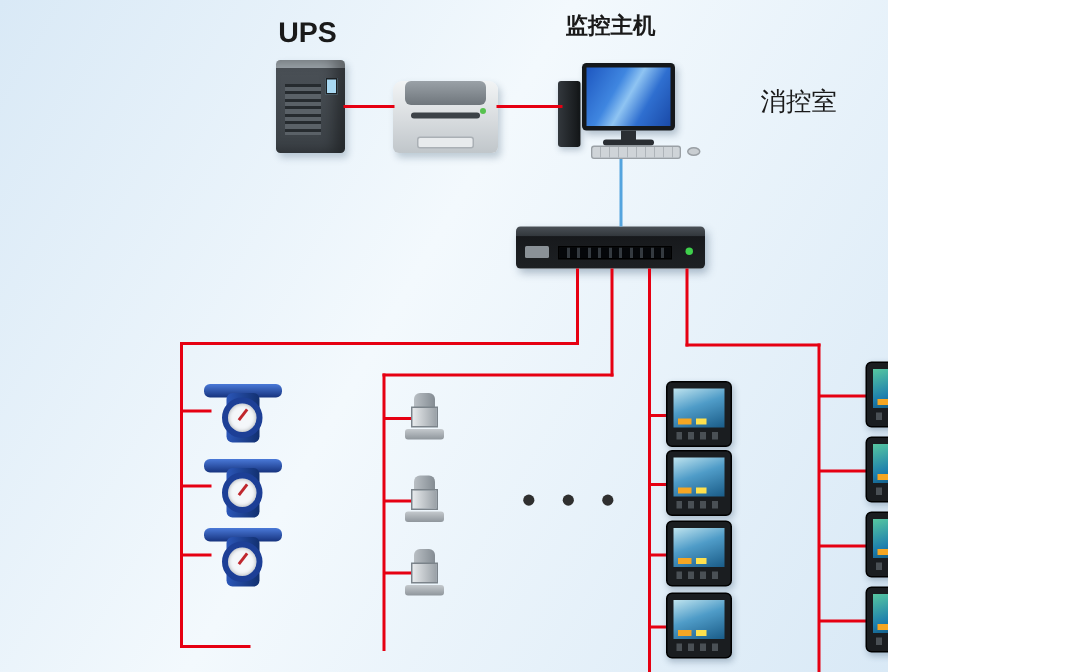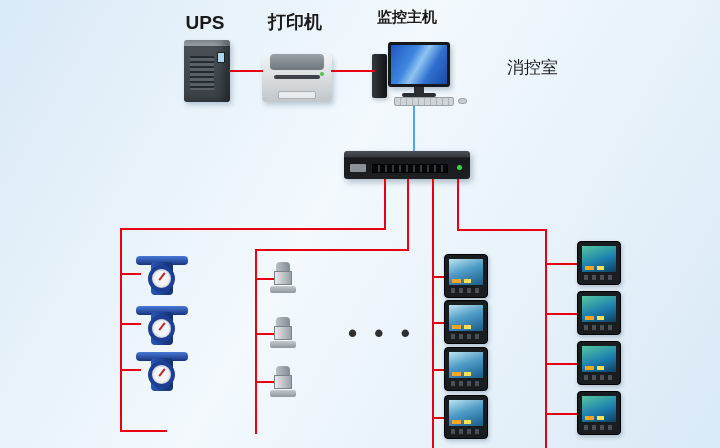--- a/index.html
+++ b/index.html
@@ -2,21 +2,21 @@
 <html style="--bg-a: #d9e9f6; --bg-b: #f3f9fd; --line-red: #e60012; --line-blue: #54a4de; --label-color: #1a1a1a;"><head>
 <meta charset="utf-8">
 <style>
   :root{
     --bg-a:#d9e9f6; --bg-b:#f3f9fd;
     --line-red:#e60012; --line-blue:#54a4de; --label-color:#1a1a1a;
   }
   *{box-sizing:border-box; margin:0; padding:0;}
   body{font-family:"Liberation Sans","DejaVu Sans",sans-serif;}
   .canvas{
-    position:relative; width:720px; height:448px; overflow:hidden;
+    position:relative; width:592px; height:448px; overflow:hidden;
     background:linear-gradient(120deg,var(--bg-a) 0%,var(--bg-b) 45%,var(--bg-a) 100%);
   }
   .lbl{position:absolute; color:var(--label-color); white-space:nowrap;}
   .lbl-ups{left:180px; top:12px; width:50px; text-align:center; font-size:19px; font-weight:600;}
   .lbl-printer{left:268px; top:10px; font-size:18px; font-weight:700;}
   .lbl-host{left:377px; top:8px; font-size:15px; font-weight:700;}
   .lbl-room{left:507px; top:56px; font-size:17px; font-weight:400;}
   .ellipsis{left:348px; top:318px; font-size:26px; font-weight:700; letter-spacing:5px; color:#2f2f2f;}
 
   .rl{position:absolute; background:var(--line-red);}
@@ -95,21 +95,20 @@
   .pm-chip2{position:absolute; left:15px; bottom:2px; width:7px; height:4px; background:#ffe14d;}
   .pm-buttons{position:absolute; left:6px; right:6px; bottom:4px; height:5px;
     background:repeating-linear-gradient(90deg,#4a5055 0 4px,transparent 4px 8px);}
 </style>
 </head>
 <body>
 
 <div class="canvas">
 
   <div class="lbl lbl-ups">UPS</div>
-  <div class="lbl lbl-printer">打印机</div>
   <div class="lbl lbl-host">监控主机</div>
   <div class="lbl lbl-room">消控室</div>
   <div class="lbl ellipsis">• • •</div>
 
   <div class="ups">
     <div class="ups-front"></div>
     <div class="ups-vents"></div>
     <div class="ups-screen"></div>
   </div>
 

